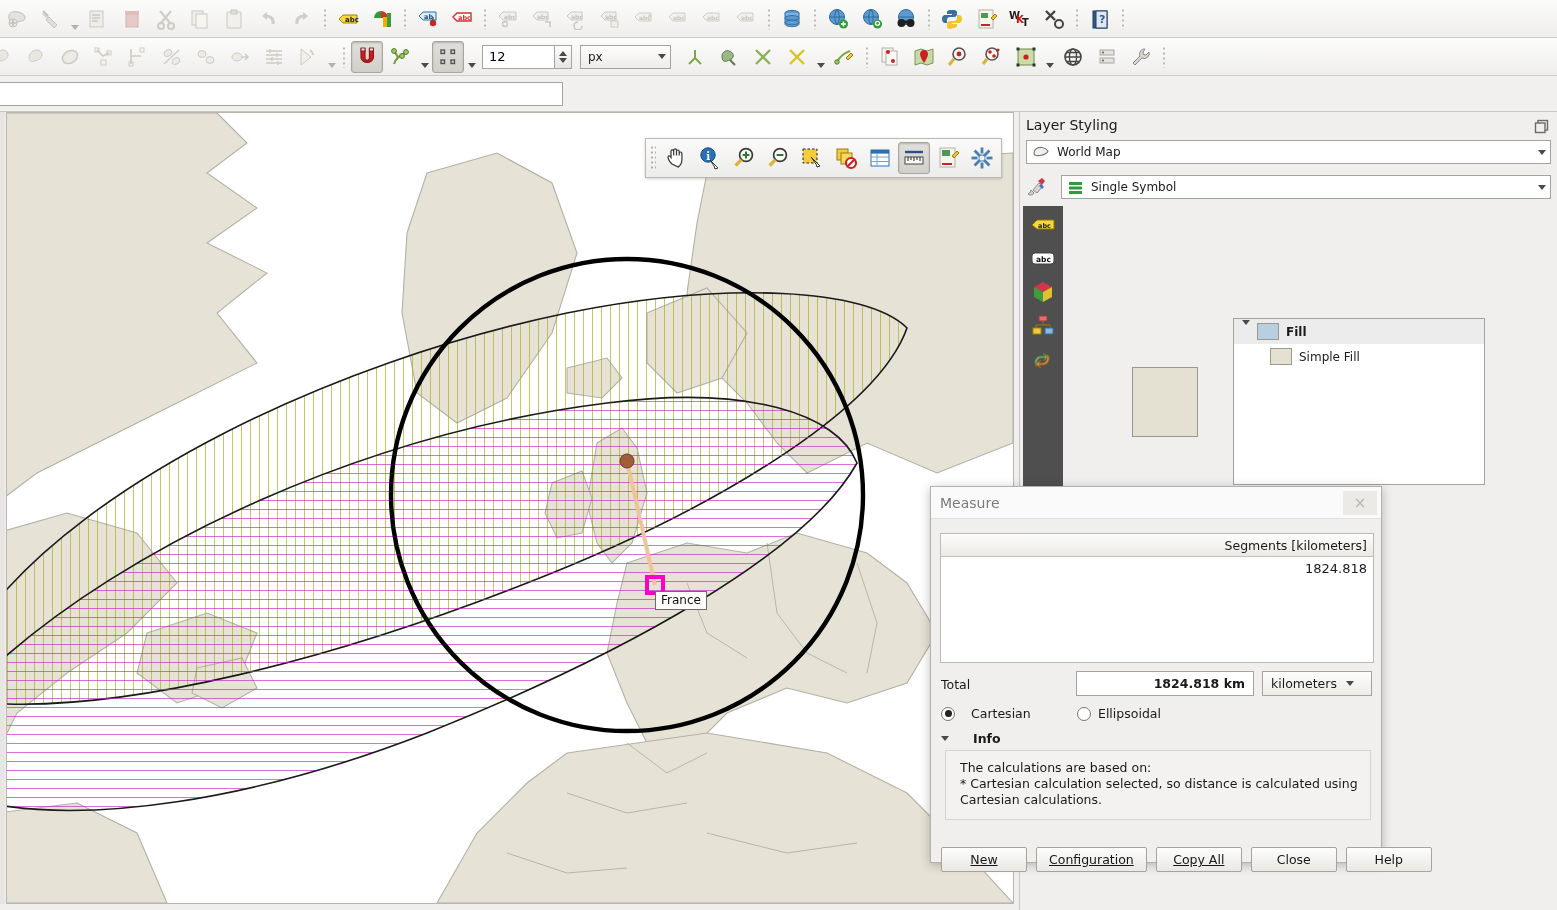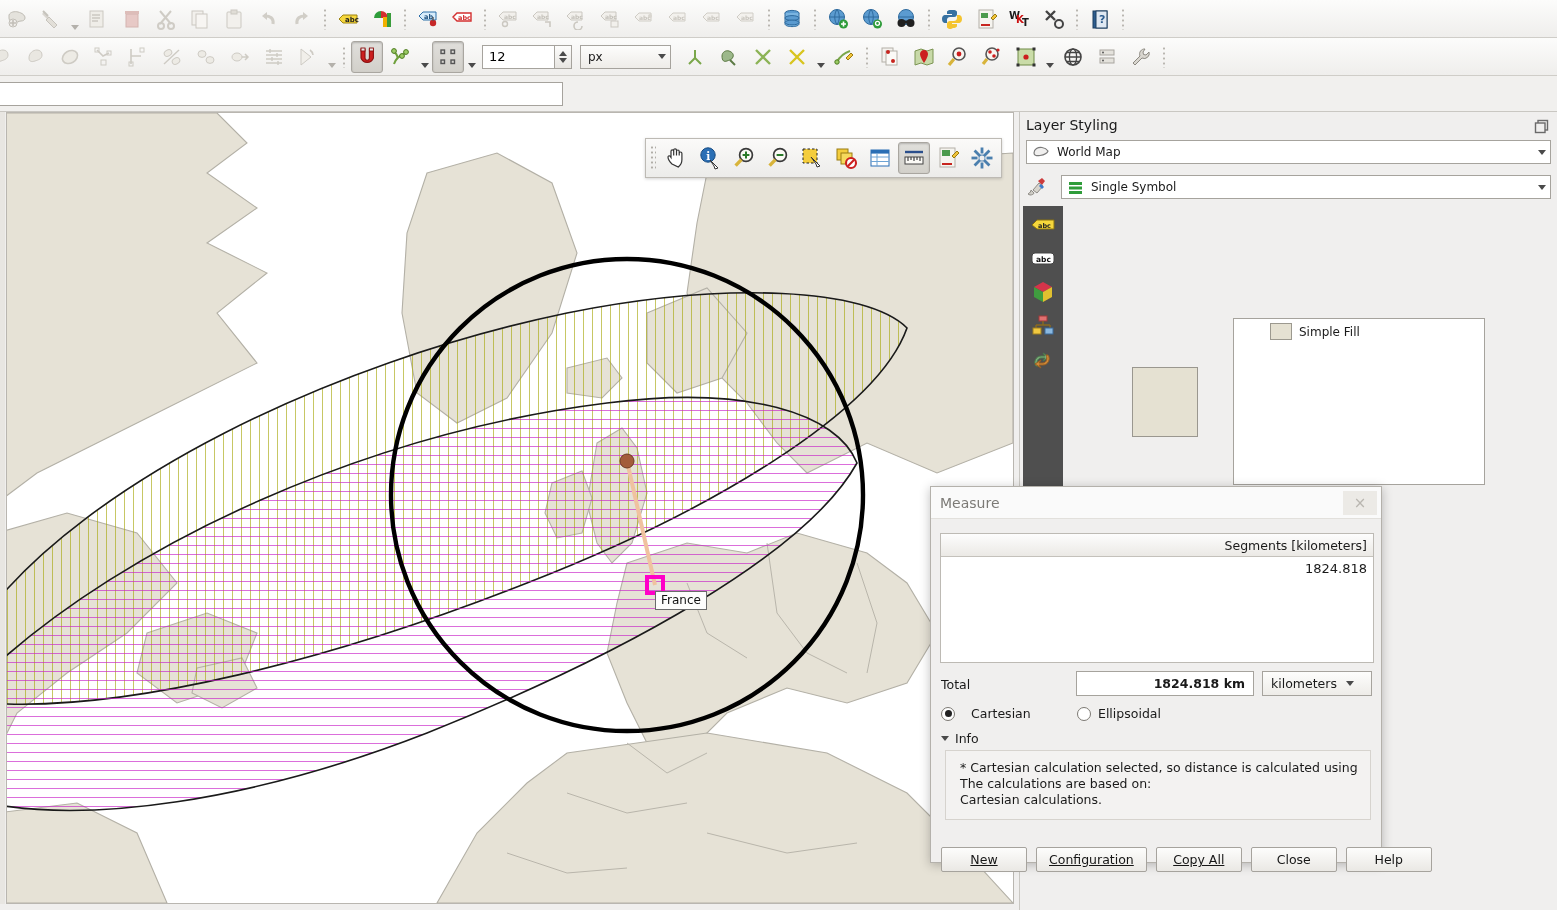--- a/index.html
+++ b/index.html
@@ -190,22 +190,22 @@
   .radio-row { position:absolute; top:219px; display:flex; align-items:center; gap:7px; font-size:12.5px; }
   #radio-cartesian { left:10px;gap:16px; }
   #radio-ellipsoidal { left:146px; }
   .radio {
     width:14px; height:14px; border-radius:50%;
     background:#fff; border:1px solid #7c7973;
     display:flex; align-items:center; justify-content:center;
   }
   .radio .dot { width:7px; height:7px; border-radius:50%; background:#222; }
   #info-header {
-    position:absolute; left:10px; top:244px; display:flex; align-items:center; gap:6px;
-    font-size:12.5px; font-weight:normal;
+    position:absolute; left:10px; top:244px; display:flex; align-items:center; gap:24px;
+    font-size:12.5px; font-weight:bold;
   }
   #info-box {
     position:absolute; left:14px; top:263px; width:426px; height:70px;
     background:#f3f2f1; border:1px solid #d6d3ce;
     padding:9px 0 0 14px; font-size:12.5px; line-height:16px;
   }
   #measure-buttons {
     position:absolute; left:10px; top:344px; display:flex; gap:9px;margin-top:16px;
   }
   .dlg-btn {
@@ -875,20 +875,27 @@
         <svg width="24" height="22" viewBox="0 0 24 22">
             <path d="M5 17c-3-4 0-10 5-10h4l-2-3 6 4-6 4 2-3h-4c-3 0-5 4-3 8z" fill="#7aab7a" stroke="#4a7a4a"></path>
             <path d="M17 6c3 4 0 10-5 10H8l2 3-6-4 6-4-2 3h4c3 0 5-4 3-8z" fill="#d08a3a" stroke="#9a5f20"></path>
           </svg>
       </div>
     </div>
 
     <div id="symbol-preview"></div>
 
     <div id="layer-tree">
+      <div class="tree-row sel">
+        <span style="margin-right:7px">
+          <span class="tri-d"></span>
+        </span>
+        <span class="tree-swatch" style="background:#b8cfe0"></span>
+        <span style="font-weight:bold">Fill</span>
+      </div>
       <div class="tree-row" style="padding-left:36px">
         <span class="tree-swatch" style="background:#e5e1d2"></span>
         <span>Simple Fill</span>
       </div>
     </div>
 
   </div>
 
   <div id="measure-dialog">
     <div id="measure-titlebar"></div>
@@ -916,22 +923,22 @@
     <div class="radio-row" id="radio-ellipsoidal">
       <span class="radio"></span>
       <span>Ellipsoidal</span>
     </div>
 
     <div id="info-header">
       <span class="tri-d"></span>
       <span>Info</span>
     </div>
     <div id="info-box">
+      <div>The calculations are based on:</div>
       <div>* Cartesian calculation selected, so distance is calculated using</div>
-      <div>The calculations are based on:</div>
       <div>Cartesian calculations.</div>
     </div>
 
     <div id="measure-buttons">
       <div class="dlg-btn">
           <span class="u">New</span>
         </div>
       <div class="dlg-btn">
           <span class="u">Configuration</span>
         </div>

